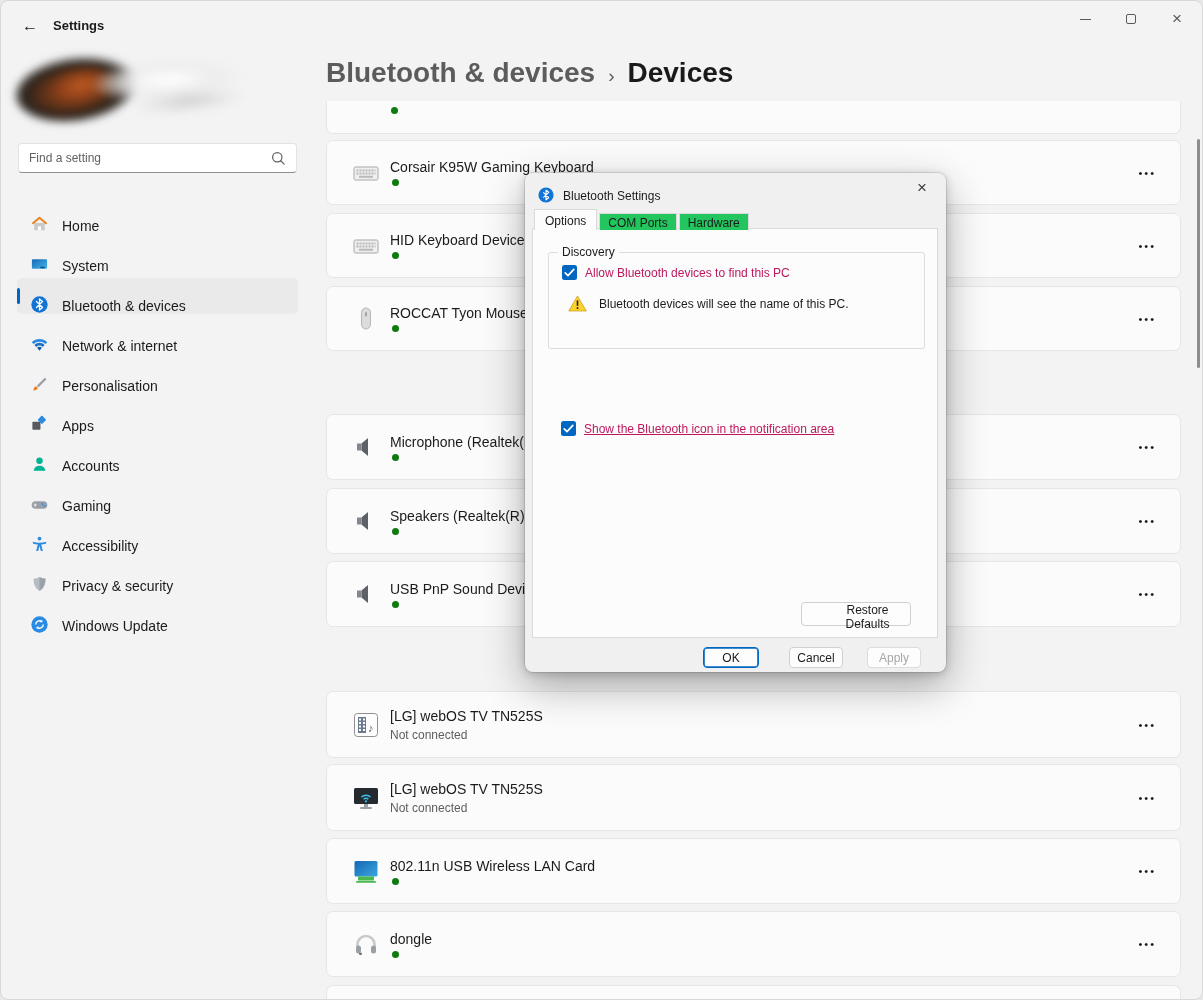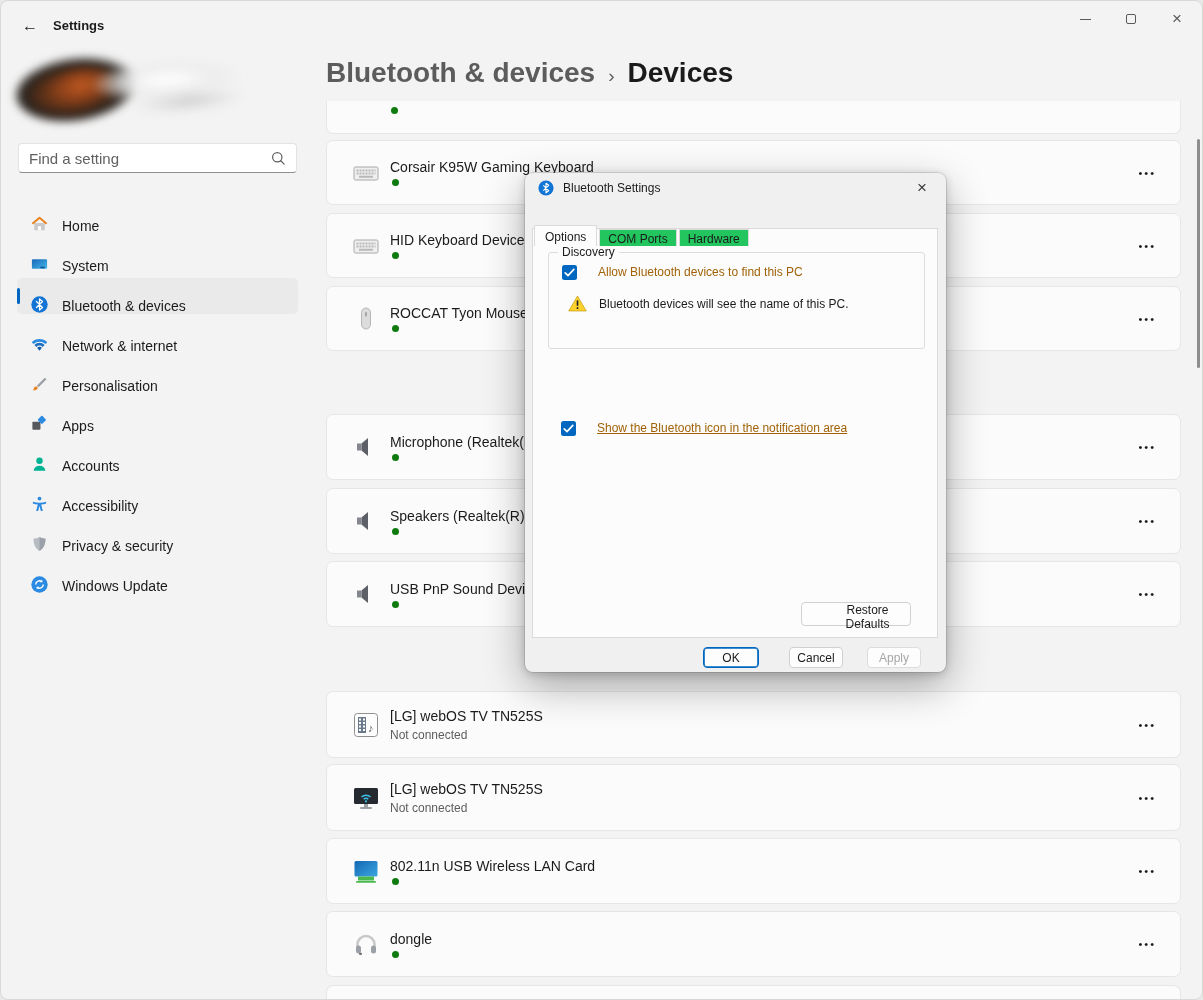--- a/index.html
+++ b/index.html
@@ -25,21 +25,21 @@
         background:radial-gradient(ellipse at 48% 52%, #8a4420 0%, #6e3617 28%, #24201c 58%, rgba(20,18,16,0) 74%); }
   .b2 { left:34px; top:14px; width:66px; height:36px; transform:rotate(-12deg);
         background:radial-gradient(ellipse, rgba(197,92,33,.95) 0%, rgba(160,70,25,.6) 45%, rgba(0,0,0,0) 72%); }
   .b3 { left:78px; top:6px; width:150px; height:42px; transform:rotate(-4deg);
         background:radial-gradient(ellipse, rgba(255,255,255,.98) 0%, rgba(235,235,235,.8) 45%, rgba(240,240,240,0) 75%); }
   .b4 { left:118px; top:36px; width:112px; height:24px; transform:rotate(-6deg);
         background:radial-gradient(ellipse, rgba(205,205,205,.9) 0%, rgba(225,225,225,.5) 50%, rgba(230,230,230,0) 78%); }
 
   .search { position:absolute; left:17px; top:142px; width:279px; height:30px; background:#ffffff;
             border:1px solid #e3e3e3; border-bottom-color:#8f8f8f; border-radius:4px; display:flex; align-items:center; }
-  .search input { flex:1; border:none; outline:none; background:transparent; padding:0 10px; font-size:15px; color:#1b1b1b; font-family:inherit;}
+  .search input { flex:1; border:none; outline:none; background:transparent; padding:0 10px; font-size:12px; color:#1b1b1b; font-family:inherit;}
   .search input::placeholder { color:#616161; }
   .search-icon { margin-right:10px; display:flex; }
 
   .nav { position:absolute; left:16px; top:197px; width:281px; }
   .nav-item { position:relative; height:36px; margin-bottom:4px; border-radius:5px; display:flex; align-items:flex-end;
               gap:13px; padding-left:13px; font-size:14px; color:#1b1b1b; cursor:pointer; }
   .nav-item.selected { background:#eaeaea; }
   .nav-item.selected::before { content:""; position:absolute; left:0; top:10px; width:3px; height:16px; border-radius:2px; background:#0067c0; }
   .nav-icon { width:19px; height:19px; display:flex; flex:0 0 19px; }
 
@@ -59,33 +59,33 @@
   .dev-sub { font-size:12px; color:#5d5d5d; line-height:14px; }
   .dot { width:7px; height:7px; border-radius:50%; background:#0f7b0f; margin-left:2px; }
   .more-btn { position:absolute; right:24px; top:50%; transform:translateY(-50%); border:none; background:none;
               font-size:11px; letter-spacing:2px; color:#1b1b1b; cursor:pointer; }
 
   .scroll-thumb { position:absolute; left:1196px; top:138px; width:3px; height:229px; background:#8d8d8d; border-radius:2px; z-index:50; cursor:grab; }
 
   
   .dialog { position:absolute; left:524px; top:172px; width:421px; height:499px; background:#f0f0f0; border-radius:8px;
             box-shadow:0 14px 42px rgba(0,0,0,.32), 0 2px 10px rgba(0,0,0,.18), 0 0 0 1px rgba(0,0,0,.10); z-index:100; font-size:12px; }
-  .dlg-titlebar { position:absolute; left:0; top:0; right:0; height:30px; display:flex; align-items:center; padding-left:13px; gap:9px; }
+  .dlg-titlebar { position:absolute; left:0; top:0; right:0; height:30px; display:flex; align-items:flex-end; padding-left:13px; gap:9px; }
   .dlg-title { font-size:12px; color:#1b1b1b; }
   .dlg-close { position:absolute; right:9px; top:4px; width:30px; height:22px; border:none; background:none;
                font-size:17px; font-weight:300; color:#3c3c3c; cursor:pointer; border-radius:4px; }
-  .tab-row { position:absolute; left:9px; top:52px; display:flex; align-items:flex-end; z-index:5;justify-content:space-between; }
+  .tab-row { position:absolute; left:9px; top:36px; display:flex; align-items:flex-end; z-index:5;justify-content:space-between; }
   .tab { font-size:12px; color:#1b1b1b; background:#22c55e; border:1px solid #dadada; border-bottom:none;
          height:17px; padding:2px 8px 0; margin-right:2px; cursor:pointer; }
   .tab.active { background:#fcfcfc; height:21px; padding:4px 10px 0; position:relative; z-index:6; }
   .tab-page { position:absolute; left:7px; top:55px; width:406px; height:410px; background:#fcfcfc; border:1px solid #dadada; z-index:2; }
 
   .groupbox { position:absolute; border:1px solid #dcdcdc; border-radius:3px;padding-left:22px; }
   .legend { position:absolute; top:-8px; left:9px; background:#fcfcfc; padding:0 4px; font-size:12px; color:#1b1b1b; }
-  .cb-row { position:absolute; display:flex; gap:21px; font-size:12px; color:#a16207; cursor:pointer; }
+  .cb-row { position:absolute; display:flex; align-items:center; gap:8px; font-size:12px; color:#be185d; cursor:pointer; }
   .checkbox { width:15px; height:15px; flex:0 0 15px; display:flex; }
   .warning-row { position:absolute; display:flex; align-items:center; gap:12px; font-size:12px; color:#1b1b1b; }
 
   .win32-btn { position:absolute; font-size:12px; font-family:inherit; background:#fdfdfd; border:1px solid #d0d0d0;
                border-radius:4px; color:#1b1b1b; cursor:pointer; }
   #btn-restore { left:268px; top:373px; width:110px; height:24px;padding-left:23px; }
   #btn-ok { left:178px; top:474px; width:56px; height:21px; border-color:#0067c0; box-shadow:inset 0 0 0 0.8px #0067c0; }
   #btn-cancel { left:264px; top:474px; width:54px; height:21px; }
   #btn-apply { left:342px; top:474px; width:54px; height:21px; color:#a6a6a6; border-color:#dcdcdc; cursor:default; }
 </style>
@@ -191,20 +191,31 @@
       <span>Apps</span>
     </div>
     <div class="nav-item">
       <span class="nav-icon">
           <svg viewBox="0 0 20 20" width="19" height="19">
             <circle cx="10" cy="6" r="3.4" fill="#00b294"></circle>
             <path d="M3.8 16.5c.4-3.4 3-5.3 6.2-5.3s5.8 1.9 6.2 5.3z" fill="#00b294"></path>
           </svg>
         </span>
       <span>Accounts</span>
+    </div>
+    <div class="nav-item">
+      <span class="nav-icon">
+          <svg viewBox="0 0 20 20" width="19" height="19">
+            <rect x="1.8" y="6.5" width="16.4" height="8" rx="4" fill="#9aa0a6"></rect>
+            <path d="M5.5 9v3M4 10.5h3" stroke="#f0f0f0" stroke-width="1.2"></path>
+            <circle cx="13.2" cy="9.4" r="1" fill="#2b8ae2"></circle>
+            <circle cx="15.2" cy="11.4" r="1" fill="#2b8ae2"></circle>
+          </svg>
+        </span>
+      <span>Gaming</span>
     </div>
     <div class="nav-item">
       <span class="nav-icon">
           <svg viewBox="0 0 20 20" width="19" height="19">
             <circle cx="10" cy="3.8" r="2" fill="#2b8ae2"></circle>
             <path d="M2.8 7.2c4.8 1.2 9.6 1.2 14.4 0l-.5 2c-1.8.4-3.4.6-4.9.7l1.7 7h-2.1L10 11.7 8.6 16.9H6.5l1.7-7c-1.5-.1-3.1-.3-4.9-.7z" fill="#2b8ae2"></path>
           </svg>
         </span>
       <span>Accessibility</span>
     </div>

